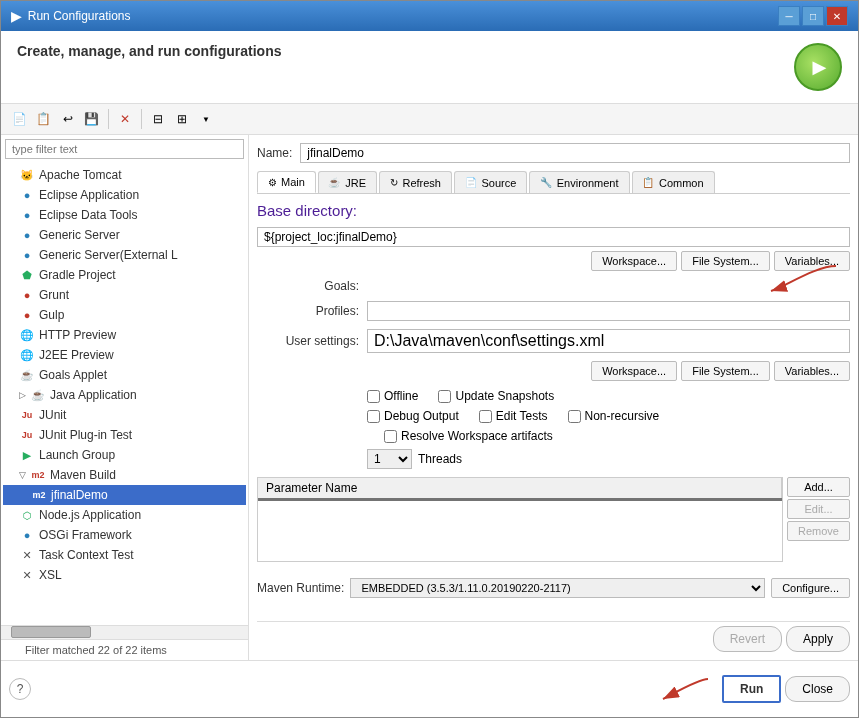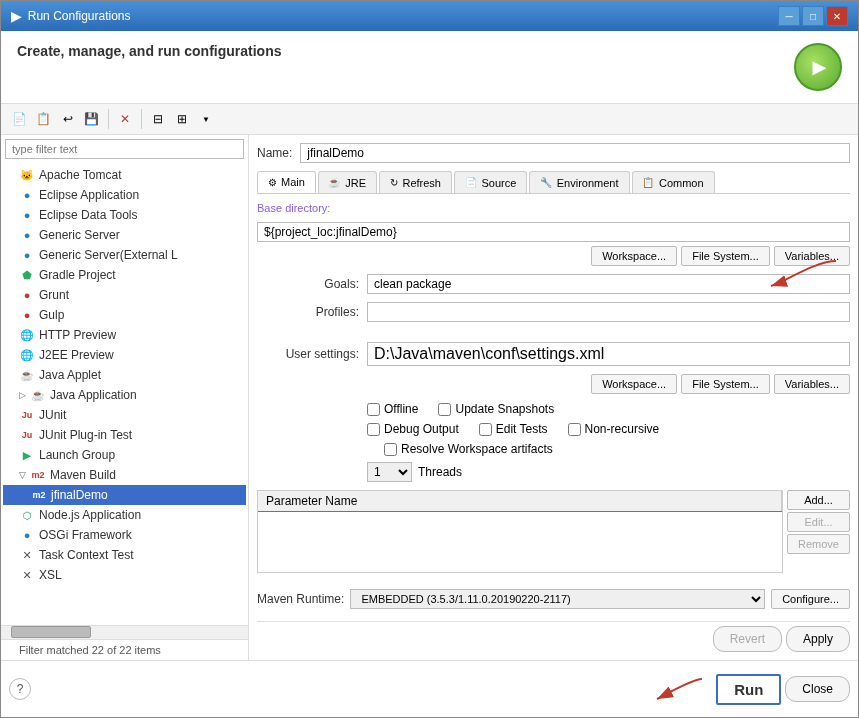--- a/index.html
+++ b/index.html
@@ -71,21 +71,21 @@
     .tree-area { flex: 1; overflow-y: auto; padding: 2px; }
     .tree-item {
       padding: 2px 4px 2px 16px; cursor: pointer; display: flex; align-items: center; gap: 4px;
       font-size: 12px; color: #333;
     }
     .tree-item.selected { background: #3b6cc9; color: white; }
     .tree-item.selected .item-label { color: white; }
     .tree-item .item-icon { width: 16px; height: 16px; flex-shrink: 0; display: flex; align-items: center; justify-content: center; font-size: 11px; }
     .tree-item .item-label { font-size: 12px; }
     .tree-expand { font-size: 9px; color: #666; }
-    .left-footer { border-top: 1px solid #ddd; padding: 4px 18px; font-size: 11px; color: #555; }
+    .left-footer { border-top: 1px solid #ddd; padding: 4px 24px; font-size: 11px; color: #555; }
     
     
     .right-panel { flex: 1; display: flex; flex-direction: column; padding: 8px; overflow: hidden; }
     .name-row { display: flex; align-items: center; gap: 8px; margin-bottom: 8px; }
     .name-label { font-size: 12px; color: #333; }
     .name-input { flex: 1; padding: 2px 6px; border: 1px solid #bbb; font-size: 12px; }
     
     
     .tabs { display: flex; border-bottom: 1px solid #ccc; margin-bottom: 8px; }
     .tab {
@@ -111,40 +111,40 @@
     .checkboxes-row { display: flex; gap: 20px; margin-bottom: 6px; margin-left: 110px; flex-wrap: wrap; }
     .checkbox-item { display: flex; align-items: center; gap: 4px; font-size: 12px; }
     .checkbox-item input[type=checkbox] { width: 13px; height: 13px; }
     
     
     .threads-row { display: flex; align-items: center; gap: 6px; margin-left: 110px; margin-bottom: 8px; }
     .threads-select { width: 45px; padding: 1px 2px; border: 1px solid #bbb; font-size: 12px; }
     
     
     .params-section { border: 1px solid #ccc; margin-bottom: 8px; }
-    .params-header { display: flex; background: #f0f0f0; border-bottom: 1px solid #737373; }
+    .params-header { display: flex; background: #f0f0f0; border-bottom: 3px solid #737373; }
     .params-col-name { flex: 1; padding: 3px 8px; font-size: 12px; border-right: 1px solid #ccc; }
     .params-col-value { flex: 1; padding: 3px 8px; font-size: 12px; }
     .params-body { height: 60px; background: white; }
     .params-actions { display: flex; flex-direction: column; gap: 2px; }
     
     
     .runtime-row { display: flex; align-items: center; gap: 6px; margin-bottom: 8px; }
     .runtime-label { font-size: 12px; color: #333; flex-shrink: 0; }
     .runtime-select { flex: 1; padding: 2px 6px; border: 1px solid #bbb; font-size: 11px; }
     .runtime-configure { padding: 3px 10px; border: 1px solid #bbb; background: #f5f5f5; font-size: 11px; cursor: pointer; }
     
     
     .bottom-bar { border-top: 1px solid #ddd; padding: 8px; display: flex; align-items: center; justify-content: space-between; }
     .bottom-left { display: flex; align-items: center; }
     .help-icon { width: 22px; height: 22px; border: 1px solid #bbb; border-radius: 50%; display: flex; align-items: center; justify-content: center; font-size: 12px; cursor: pointer; color: #555; }
     .bottom-right { display: flex; gap: 4px; align-items: center; }
     .bottom-btn { padding: 5px 16px; border: 1px solid #bbb; background: #f5f5f5; font-size: 12px; cursor: pointer; border-radius: 11px; }
     .bottom-btn:disabled { color: #aaa; cursor: default; }
-    .run-btn { padding: 5px 16px; border: 2px solid #3b6cc9; background: white; font-size: 15px; cursor: pointer; border-radius: 2px; color: #333; font-weight: bold; }
+    .run-btn { padding: 5px 16px; border: 2px solid #3b6cc9; background: white; font-size: 12px; cursor: pointer; border-radius: 2px; color: #333; font-weight: bold; }
     
     
     .scroll-area { height: 14px; background: #f0f0f0; border-top: 1px solid #ddd; position: relative; }
     .scroll-thumb { position: absolute; left: 10px; width: 80px; height: 12px; background: #bbb; border: 1px solid #999; border-radius: 2px; }
     
     
     .icon-red { color: #c0392b; }
   </style>
 </head>
 <body>
@@ -223,21 +223,21 @@
         <div class="tree-item">
           <span class="item-icon">🌐</span>
           <span class="item-label">HTTP Preview</span>
         </div>
         <div class="tree-item">
           <span class="item-icon">🌐</span>
           <span class="item-label">J2EE Preview</span>
         </div>
         <div class="tree-item">
           <span class="item-icon" style="color:#e67e22;">☕</span>
-          <span class="item-label">Java Applet</span>
+          <span class="item-label">Goals Applet</span>
         </div>
         <div class="tree-item">
           <span class="tree-expand">▷</span>
           <span class="item-icon" style="color:#e67e22;">☕</span>
           <span class="item-label">Java Application</span>
         </div>
         <div class="tree-item">
           <span class="item-icon" style="font-size:9px;font-weight:bold;color:#c0392b;">Ju</span>
           <span class="item-label">JUnit</span>
         </div>
@@ -316,49 +316,48 @@
         <div class="tab">
           <span class="tab-icon">📋</span>
           <span>Common</span>
         </div>
       </div>
 
       <div class="form-content">
 
         <div style="margin-bottom:4px;">
           <div class="form-row">
-            <span style="font-size:11px;color:#8b5cf6;">Base directory:</span>
+            <span style="font-size:15px;color:#4c1d95;">Base directory:</span>
           </div>
           <div style="display:flex;align-items:center;gap:4px;margin-bottom:4px;">
             <input type="text" style="flex: 1 1 0%; padding: 2px 6px; border: 1px solid rgb(187, 187, 187); font-size: 12px;" value="${project_loc:jfinalDemo}">
           </div>
           <div class="btn-row">
             <button class="btn">Workspace...</button>
             <button class="btn">File System...</button>
             <button class="btn">Variables...</button>
           </div>
         </div>
 
         <div style="position:relative; margin-bottom:8px;">
           <div class="form-row">
             <span class="form-label">Goals:</span>
-            <input type="text" style="flex: 1 1 0%; padding: 2px 6px; border: 1px solid rgb(187, 187, 187); font-size: 12px;" value="clean package">
 
             <svg width="80" height="40" style="position:absolute;right:4px;top:-18px;pointer-events:none;">
               <defs>
                 <marker id="arrowhead" markerWidth="8" markerHeight="6" refX="8" refY="3" orient="auto">
                   <polygon points="0 0, 8 3, 0 6" fill="#c0392b"></polygon>
                 </marker>
               </defs>
               <path d="M 70 5 C 50 5 20 25 5 30" stroke="#c0392b" stroke-width="2" fill="none" marker-end="url(#arrowhead)"></path>
             </svg>
           </div>
         </div>
 
-        <div class="form-row" style="margin-bottom:20px;">
+        <div class="form-row" style="margin-bottom:8px;">
           <span class="form-label">Profiles:</span>
           <input type="text" style="flex: 1 1 0%; padding: 2px 6px; border: 1px solid rgb(187, 187, 187); font-size: 12px;">
         </div>
 
         <div style="margin-bottom:4px;">
           <div class="form-row">
             <span class="form-label">User settings:</span>
             <input type="text" style="flex: 1 1 0%; padding: 2px 6px; border: 1px solid rgb(187, 187, 187); font-size: 16px;" value="D:\Java\maven\conf\settings.xml">
           </div>
           <div class="btn-row">

